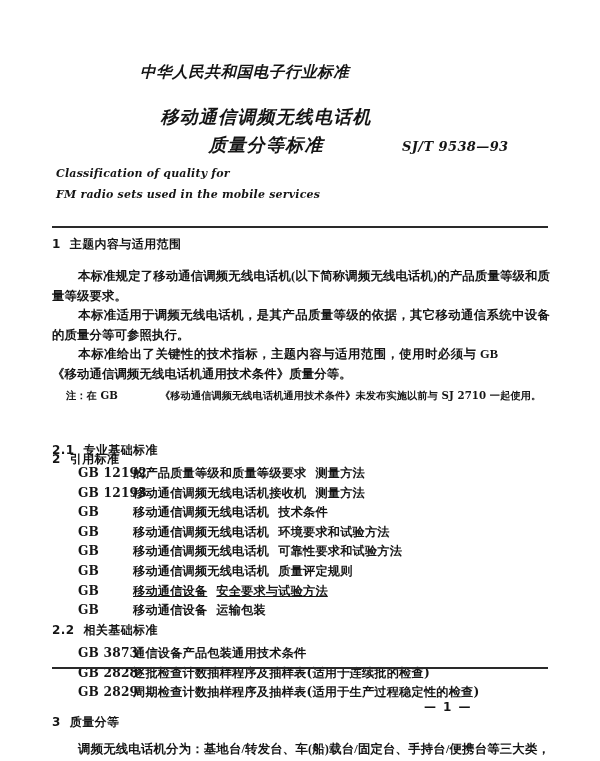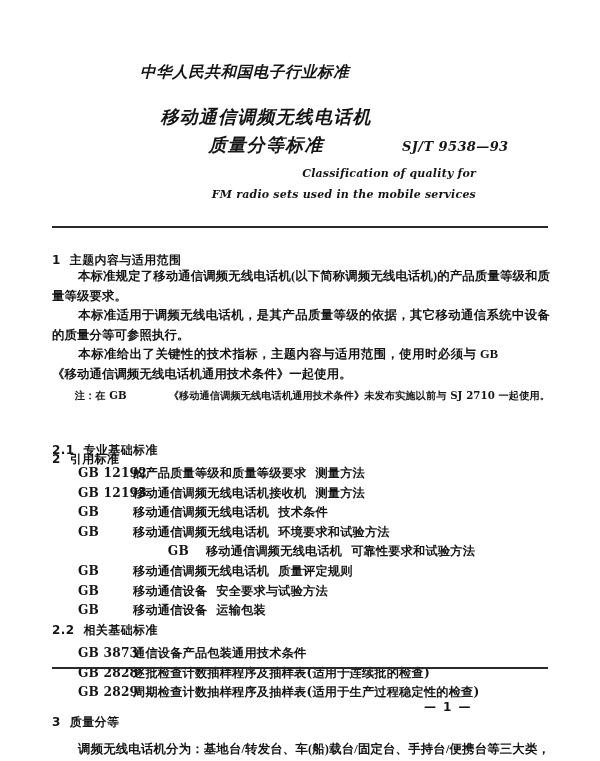--- a/index.html
+++ b/index.html
@@ -54,21 +54,21 @@
     font-weight: 700;
     letter-spacing: 1.2px;
     line-height: 28px;
     white-space: nowrap;
   }
   .subtitle-block {
     position: absolute;
     left: 40px;
     top: 163px;
     width: 420px;
-    text-align: right;
+    text-align: left;
   }
   .subtitle-line {
     font-size: 11px;
     font-weight: 700;
     line-height: 21px;
     font-family: "DejaVu Serif", "Liberation Serif", serif;
     letter-spacing: 0.2px;
     white-space: nowrap;
   }
 
@@ -212,56 +212,56 @@
       <div class="subtitle-line">FM radio sets used in the mobile services</div>
     </div>
 
     <div class="std-number">SJ/T 9538—93</div>
   </div>
 
   <div class="rule-top"></div>
 
   <div class="body-area">
 
-    <div class="clause-head" style="left:52px; top:16px;">
+    <div class="clause-head" style="left:52px; top:0;">
       <span class="num">1</span><span>主题内容与适用范围</span>
     </div>
 
     <div class="para" style="top:31px;">
       <span class="ind"></span><span>本标准规定了移动通信调频无线电话机(以下简称调频无线电话机)的产品质量等级和质量等级要求。</span>
     </div>
 
     <div class="para" style="top:70px;">
       <span class="ind"></span><span>本标准适用于调频无线电话机，是其产品质量等级的依据，其它移动通信系统中设备的质量分等可参照执行。</span>
     </div>
 
     <div class="para" style="top:109px;">
-      <span class="ind"></span><span>本标准给出了关键性的技术指标，主题内容与适用范围，使用时必须与 GB</span><span class="gap-gb"></span><span>《移动通信调频无线电话机通用技术条件》一起使用。</span>
-    </div>
-
-    <div class="note" style="top:152px;text-align:right;">
+      <span class="ind"></span><span>本标准给出了关键性的技术指标，主题内容与适用范围，使用时必须与 GB</span><span class="gap-gb"></span><span>《移动通信调频无线电话机通用技术条件》质量分等。</span>
+    </div>
+
+    <div class="note" style="top:152px;">
       <span>注：在 GB</span><span class="gap-gb-sm"></span><span>《移动通信调频无线电话机通用技术条件》未发布实施以前与 SJ 2710 一起使用。</span>
     </div>
 
     <div class="clause-head" style="left:52px; top:176px;margin-top:39px;">
       <span class="num">2</span><span>引用标准</span>
     </div>
 
     <div class="clause-head" style="left:52px; top:206px;">
       <span class="num">2.1</span><span>专业基础标准</span>
     </div>
 
     <div id="refs-professional">
         <div class="ref-row" style="top: 228px;"><span class="code">GB 12192</span><span class="title-txt">的产品质量等级和质量等级要求</span><span class="sep"></span><span class="title-txt">测量方法</span></div>
         <div class="ref-row" style="top: 247.6px;"><span class="code">GB 12193</span><span class="title-txt">移动通信调频无线电话机接收机</span><span class="sep"></span><span class="title-txt">测量方法</span></div>
         <div class="ref-row" style="top: 267.2px;"><span class="code">GB</span><span class="title-txt">移动通信调频无线电话机</span><span class="sep"></span><span class="title-txt">技术条件</span></div>
         <div class="ref-row" style="top: 286.8px;"><span class="code">GB</span><span class="title-txt">移动通信调频无线电话机</span><span class="sep"></span><span class="title-txt">环境要求和试验方法</span></div>
-        <div class="ref-row" style="top: 306.4px; text-align: center;"><span class="code">GB</span><span class="title-txt">移动通信调频无线电话机</span><span class="sep"></span><span class="title-txt">可靠性要求和试验方法</span></div>
+        <div class="ref-row" style="top: 306.4px;"><span class="code">GB</span><span class="title-txt">移动通信调频无线电话机</span><span class="sep"></span><span class="title-txt">可靠性要求和试验方法</span></div>
         <div class="ref-row" style="top: 326px;"><span class="code">GB</span><span class="title-txt">移动通信调频无线电话机</span><span class="sep"></span><span class="title-txt">质量评定规则</span></div>
-        <div class="ref-row" style="top: 345.6px;"><span class="code">GB</span><span class="title-txt">移动通信设备</span><span class="sep"></span><span class="title-txt">安全要求与试验方法</span></div>
+        <div class="ref-row" style="top: 345.6px; text-decoration: underline;"><span class="code">GB</span><span class="title-txt">移动通信设备</span><span class="sep"></span><span class="title-txt">安全要求与试验方法</span></div>
         <div class="ref-row" style="top: 365.2px;"><span class="code">GB</span><span class="title-txt">移动通信设备</span><span class="sep"></span><span class="title-txt">运输包装</span></div>
       </div>
 
     <div class="clause-head" style="left:52px; top:386px;">
       <span class="num">2.2</span><span>相关基础标准</span>
     </div>
 
     <div id="refs-related">
         <div class="ref-row" style="top: 408px;"><span class="code">GB 3873</span><span class="title-txt">通信设备产品包装通用技术条件</span></div>
         <div class="ref-row" style="top: 427.6px;"><span class="code">GB 2828</span><span class="title-txt">逐批检查计数抽样程序及抽样表(适用于连续批的检查)</span></div>

